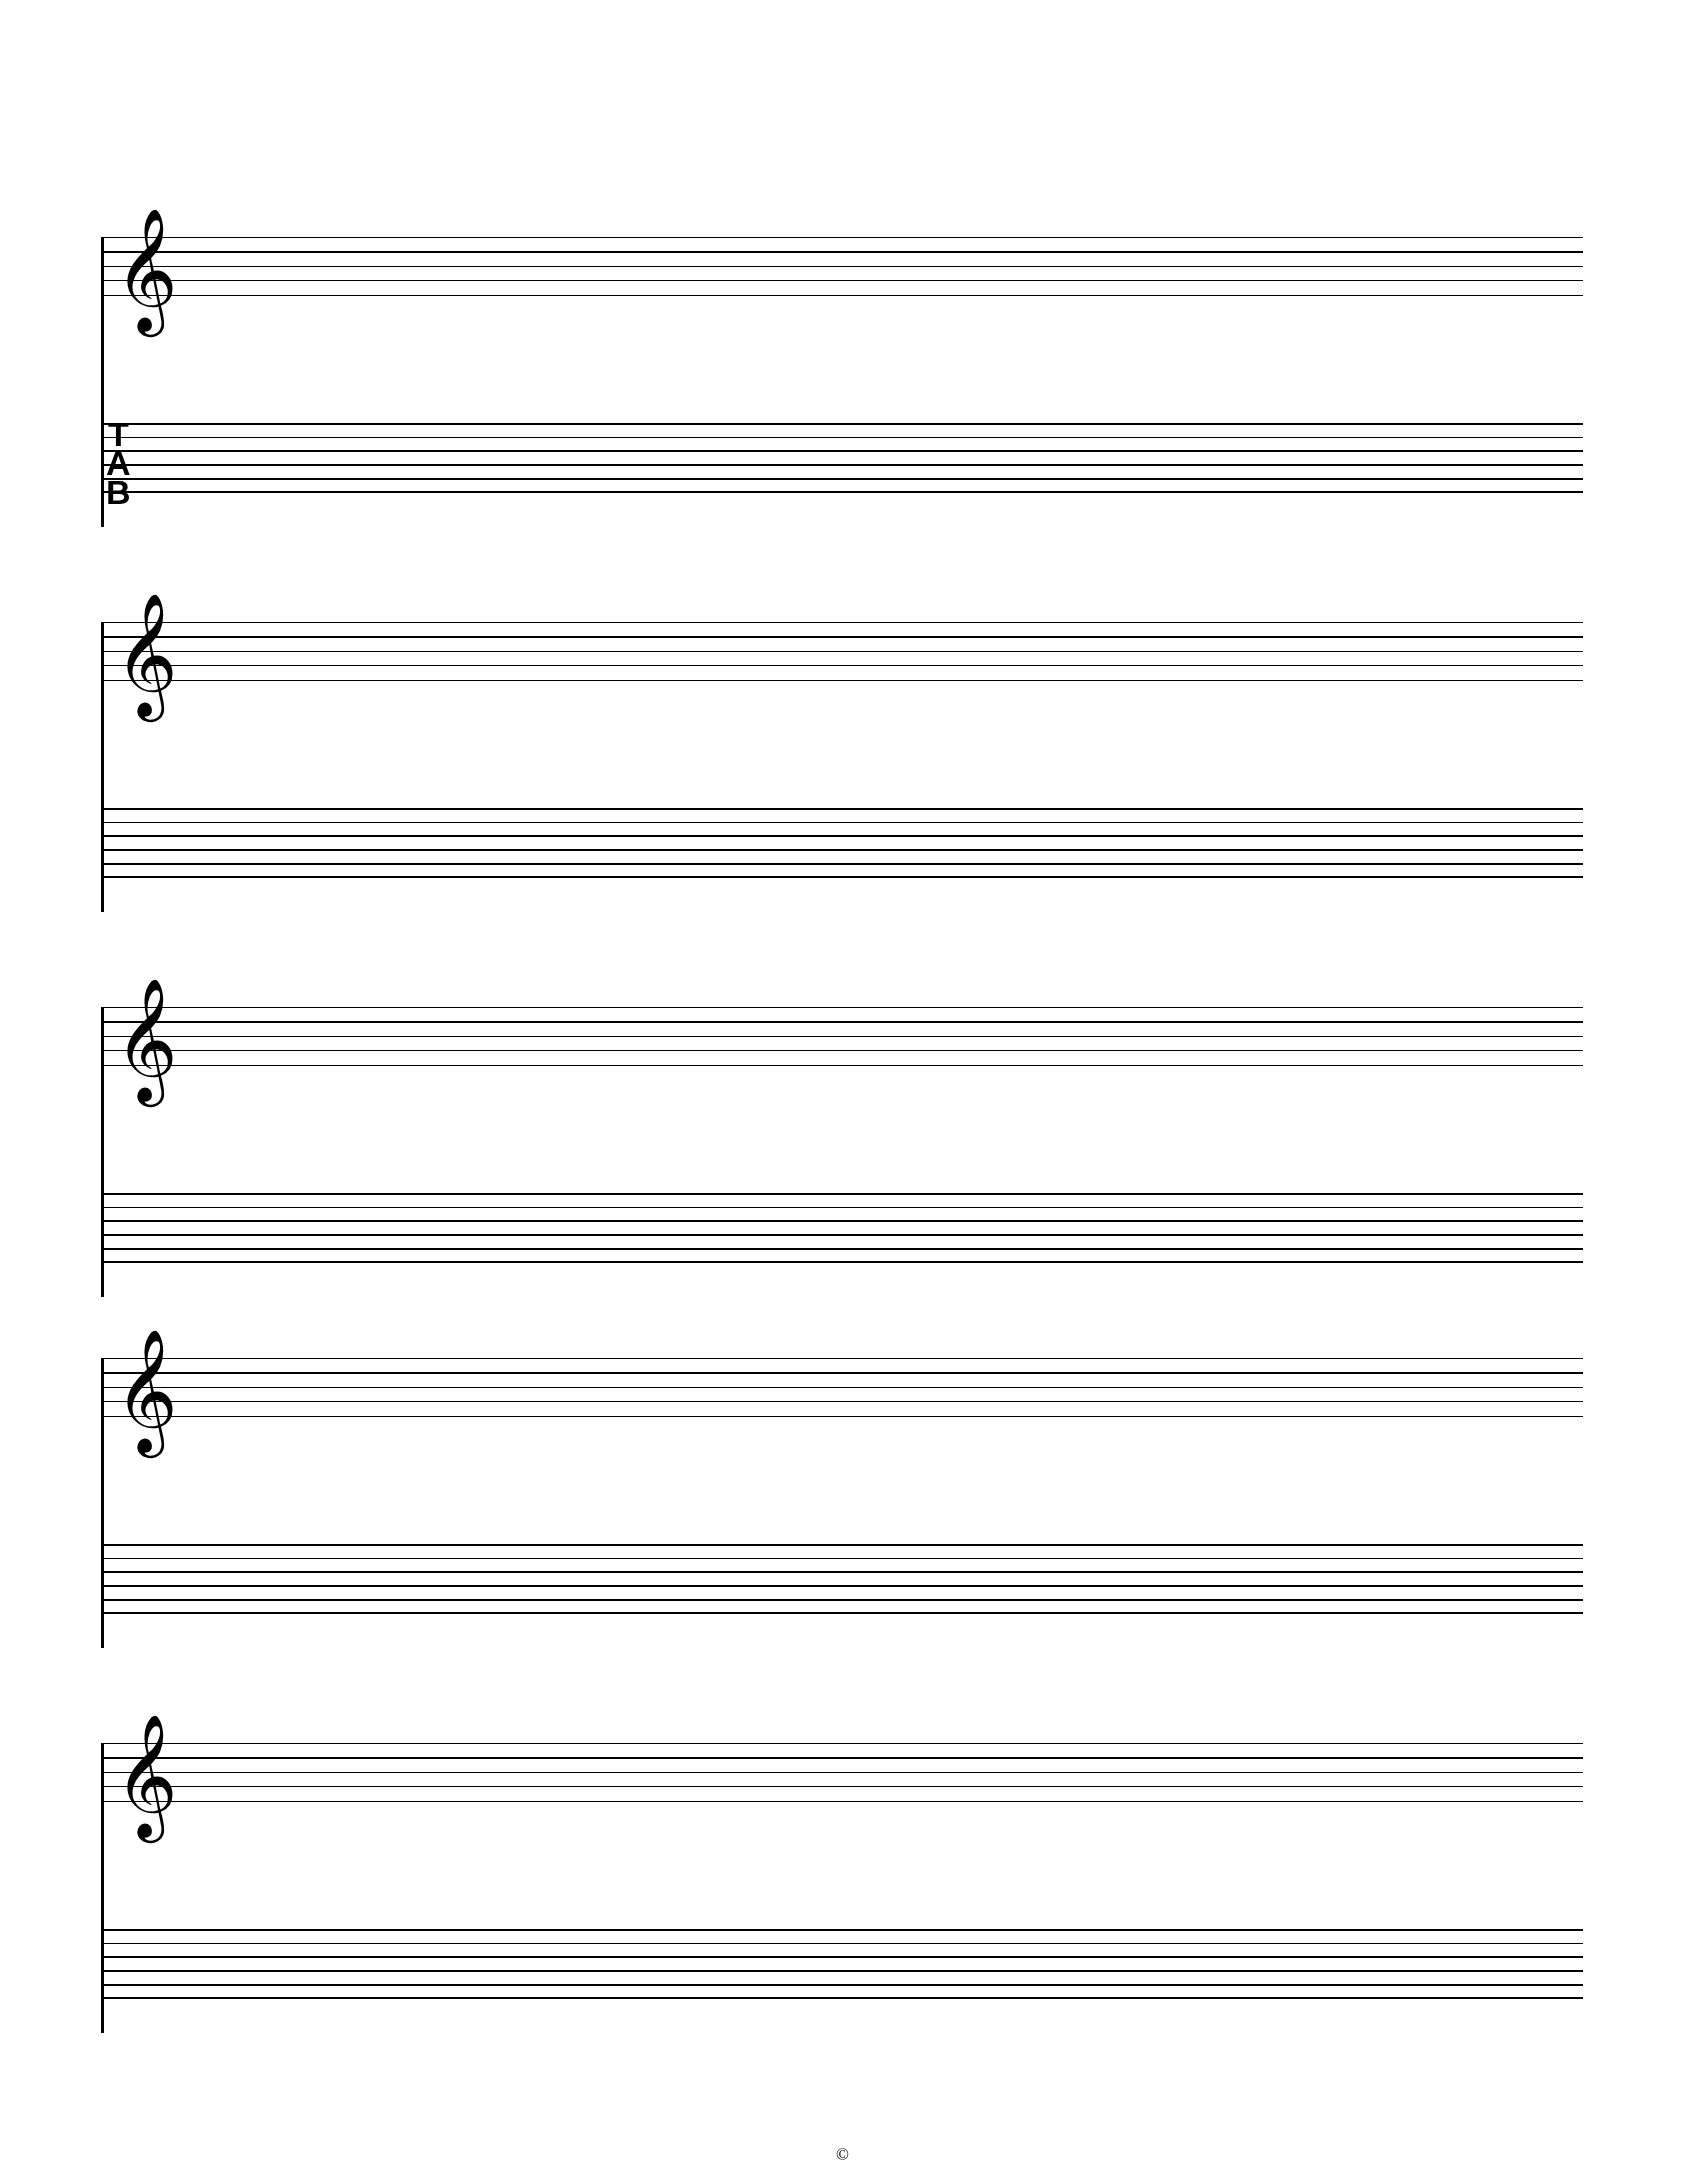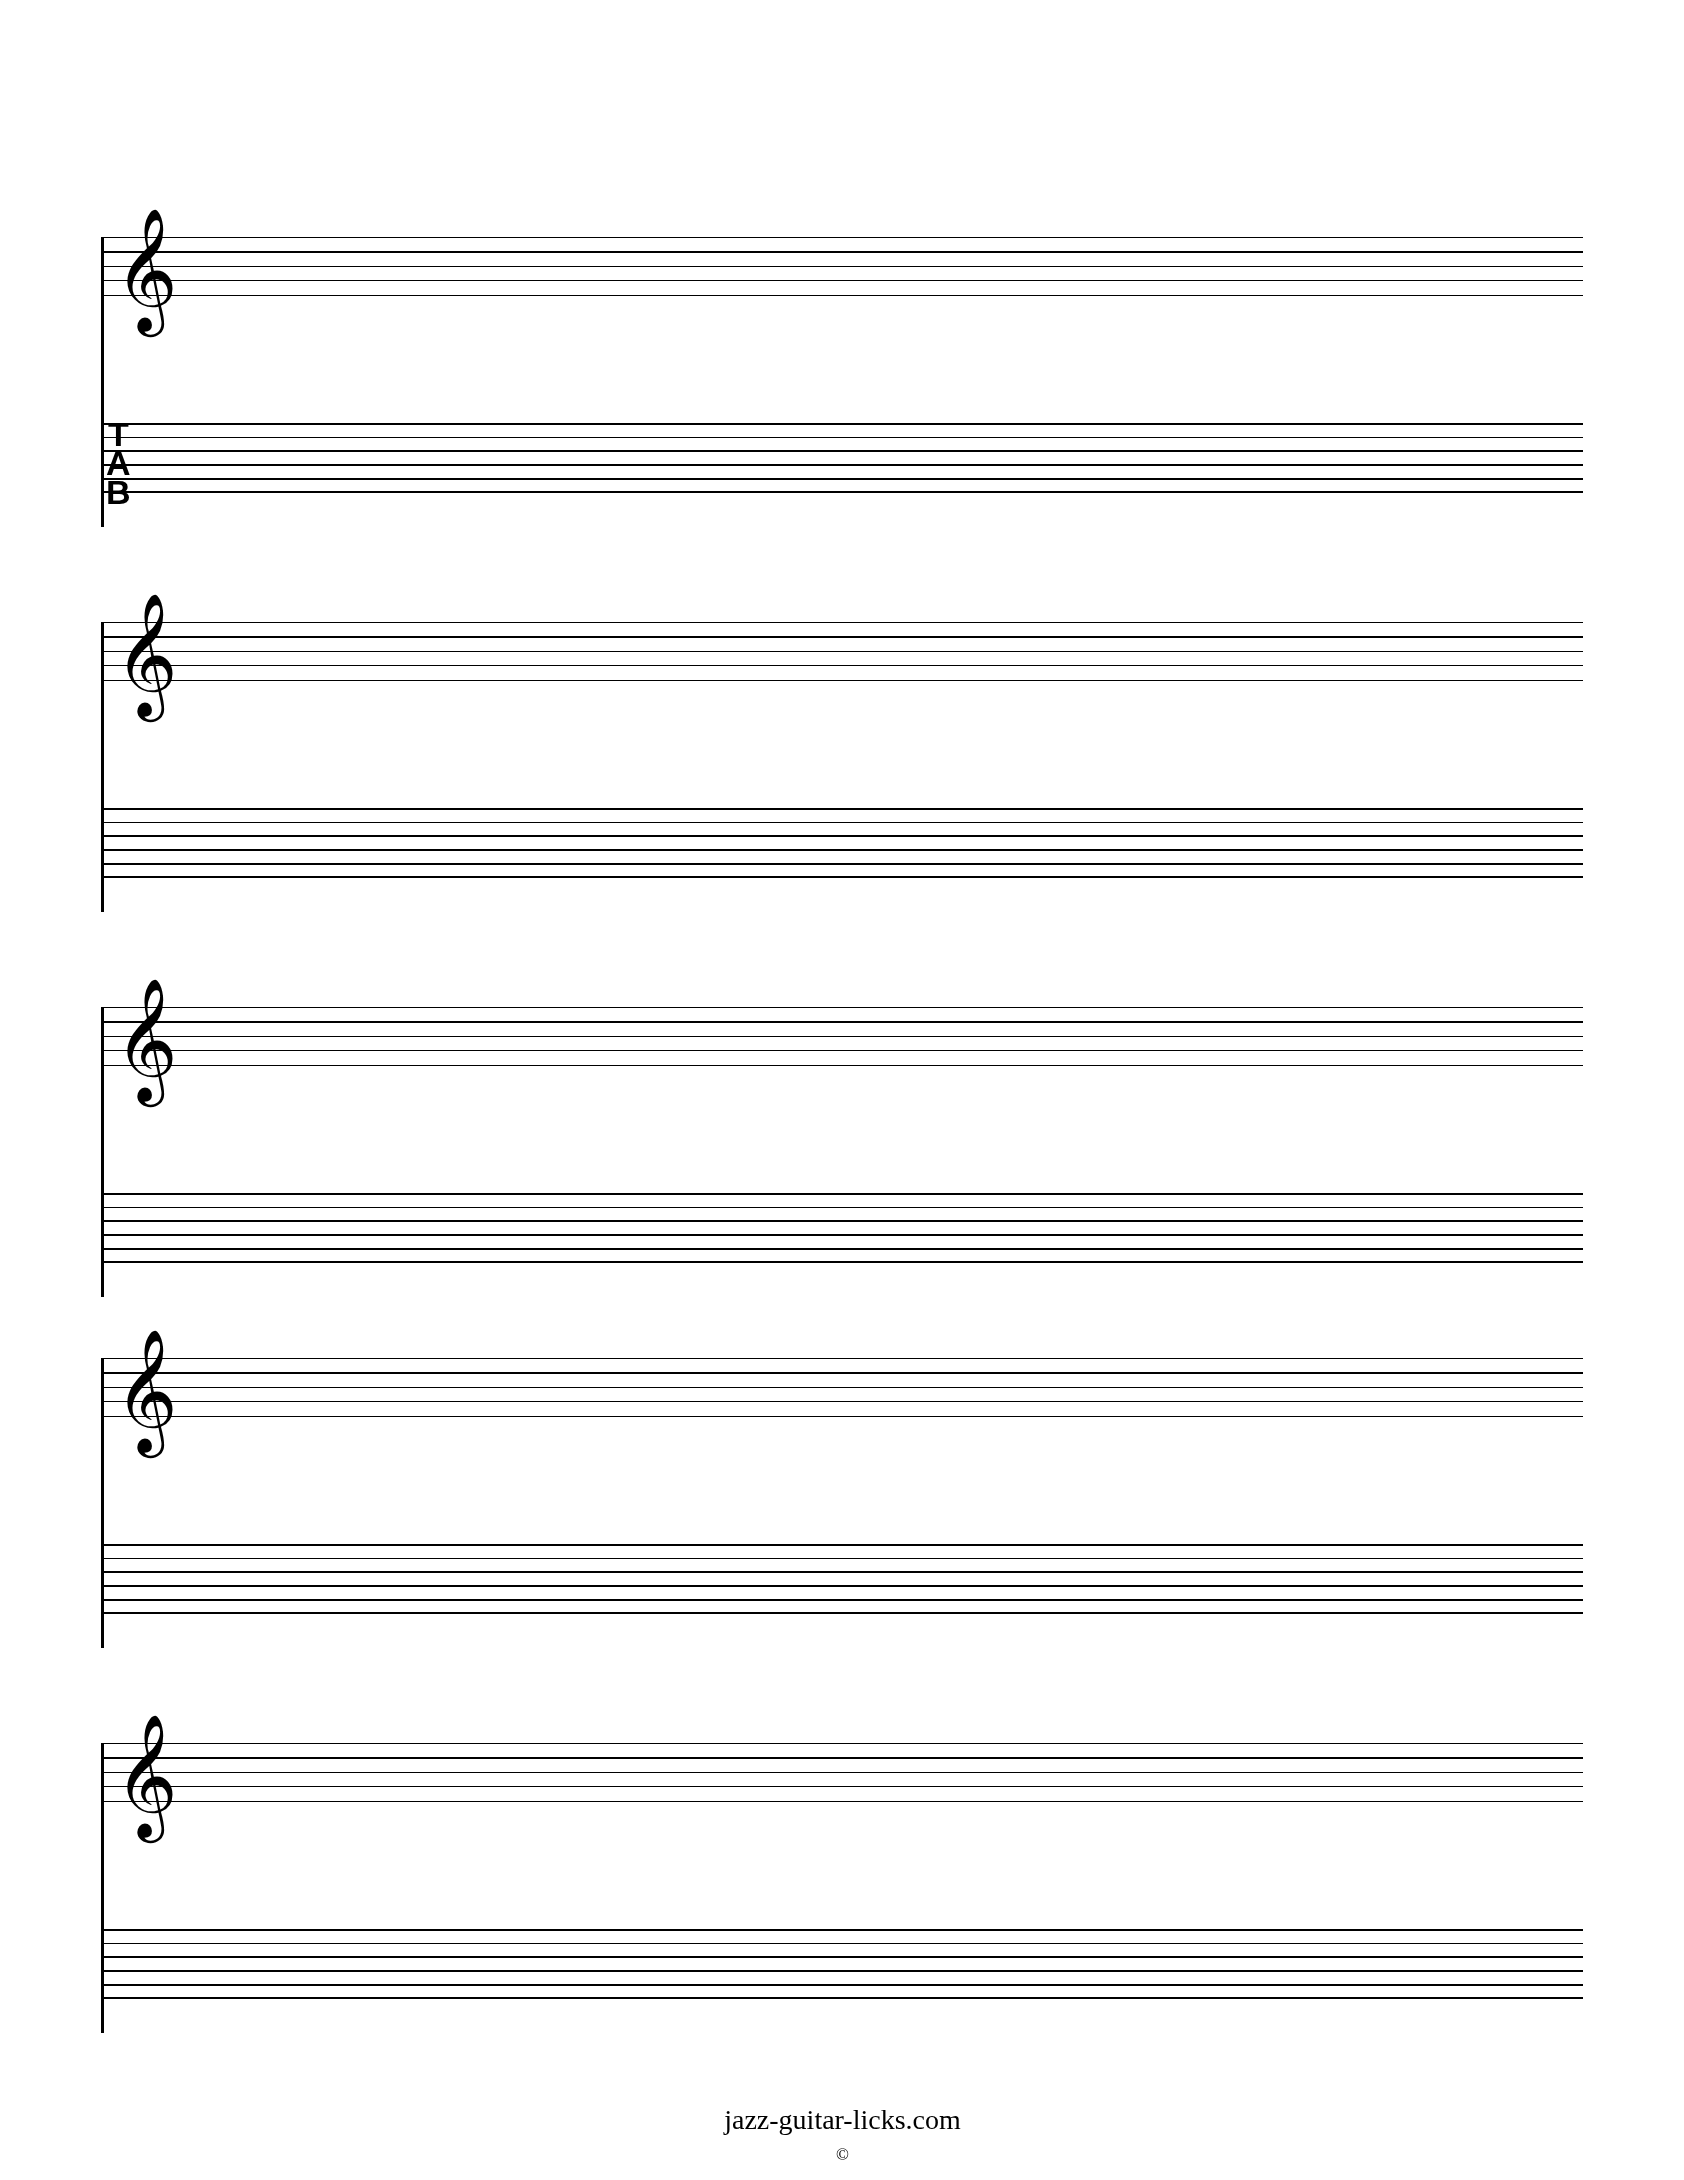--- a/index.html
+++ b/index.html
@@ -210,17 +210,16 @@
     <div class="staff" style="top:195px;height:70px;">
       <div class="line" style="top:0px;"></div>
       <div class="line" style="top:13.6px;"></div>
       <div class="line" style="top:27px;"></div>
       <div class="line" style="top:41px;"></div>
       <div class="line" style="top:55px;"></div>
       <div class="line" style="top:68px;"></div>
     </div>
   </div>
 
-  <div class="footer-url" style="top:2104px;">jazz-guitar-licks.com</div>
   <div class="footer-copy" style="top:2145px;">©</div>
 
 </div>
 
 
 </body></html>

